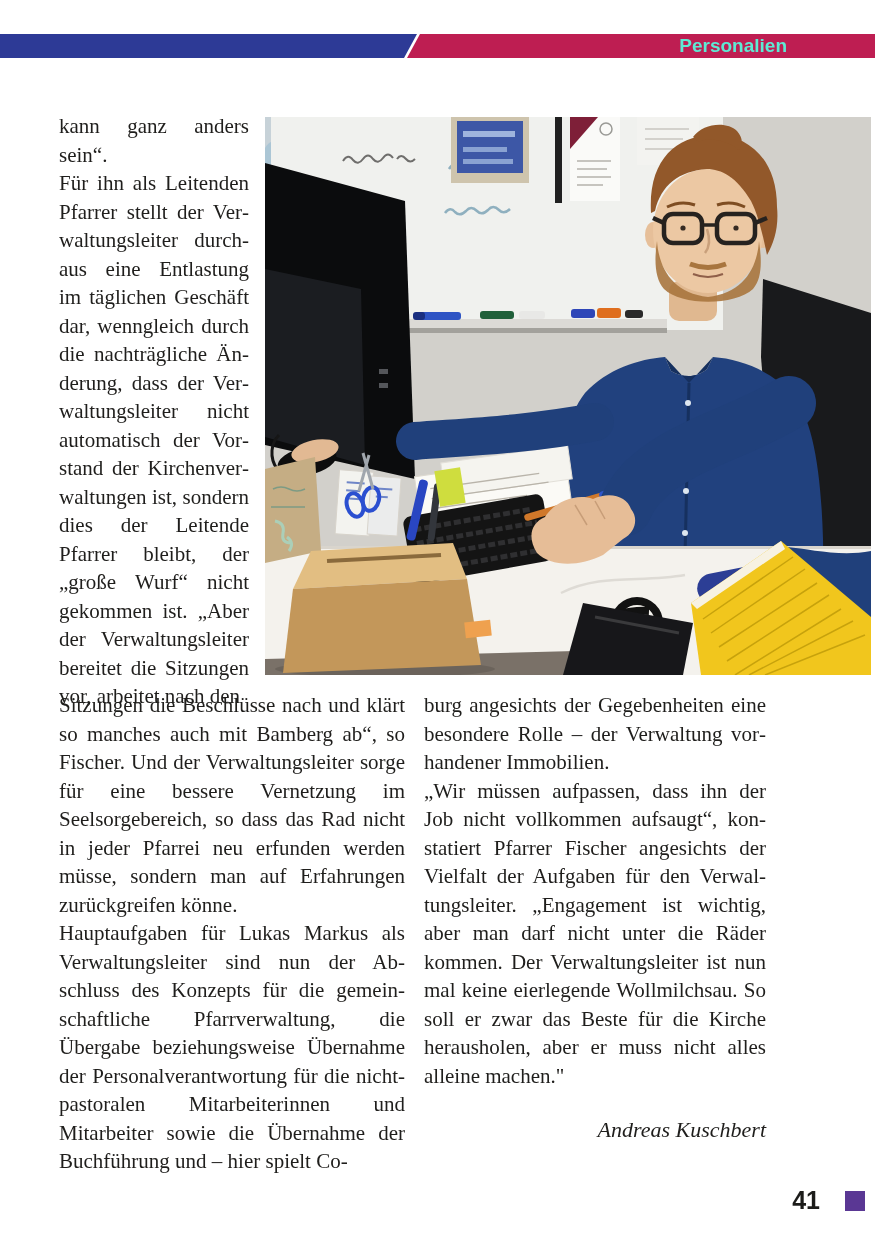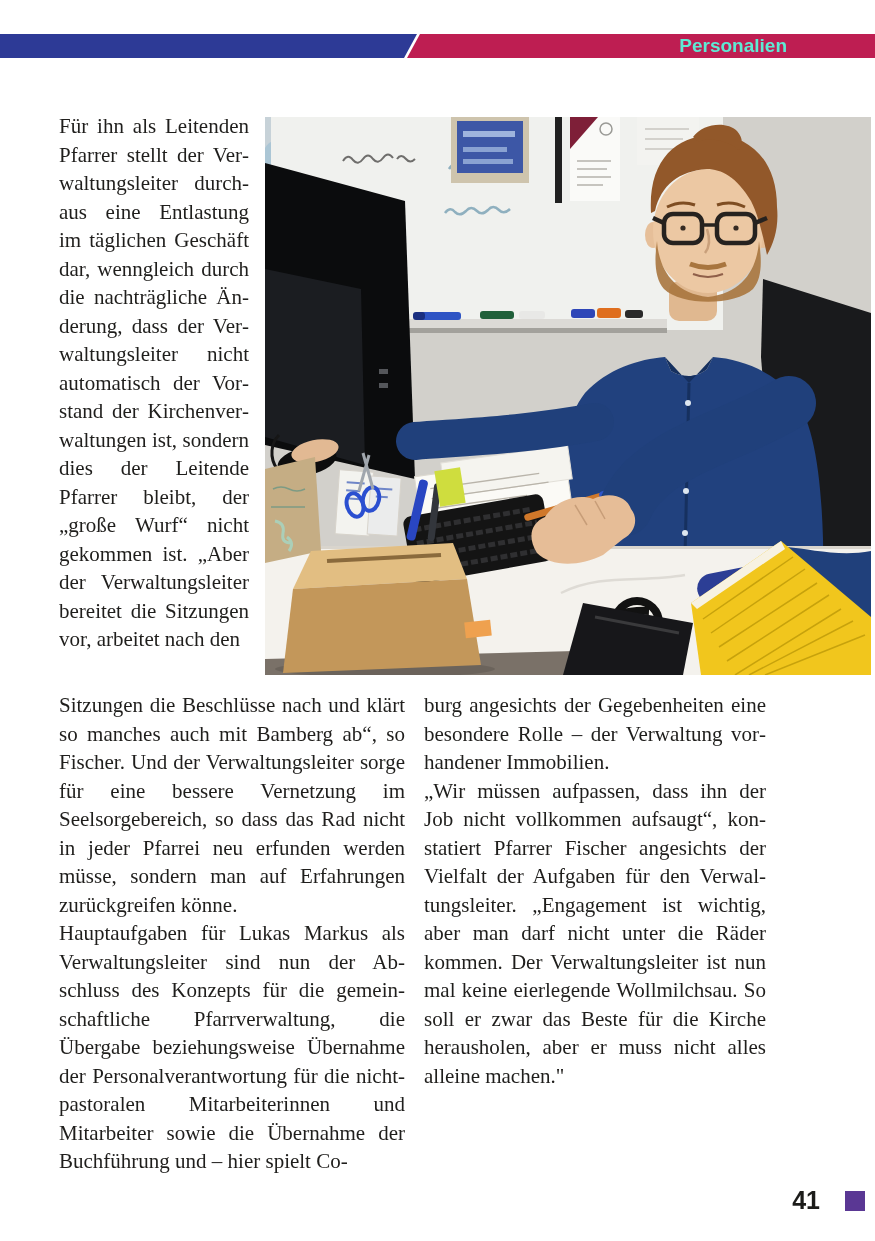--- a/index.html
+++ b/index.html
@@ -33,20 +33,21 @@
 </style>
 </head>
 <body>
 
 <div class="bar-blue"></div>
 <div class="bar-red">
   <span>Personalien</span>
 </div>
 
 <div class="col-narrow">
+  <p class="body-text">kann ganz anders sein“.</p>
   <p class="body-text">Für ihn als Leitenden Pfarrer stellt der Ver­waltungsleiter durch­aus eine Entlastung im täglichen Geschäft dar, wenngleich durch die nachträgliche Än­derung, dass der Ver­waltungsleiter nicht automatisch der Vor­stand der Kirchenver­waltungen ist, sondern dies der Leitende Pfarrer bleibt, der „große Wurf“ nicht gekommen ist. „Aber der Verwaltungsleiter bereitet die Sitzungen vor, arbeitet nach den</p>
 </div>
 
 <div class="photo-wrap">
 <svg viewBox="0 0 606 558" width="606" height="558" xmlns="http://www.w3.org/2000/svg">
 
   <rect width="606" height="558" fill="#d2d0cb"></rect>
   <rect x="0" y="0" width="30" height="72" fill="#c7d2d8"></rect>
   <ellipse cx="10" cy="40" rx="12" ry="16" fill="#9fc0d4" opacity="0.7"></ellipse>
 
@@ -212,18 +213,19 @@
 </div>
 
 <div class="col-left">
   <p class="body-text">Sitzungen die Beschlüsse nach und klärt so manches auch mit Bamberg ab“, so Fischer. Und der Verwaltungsleiter sorge für eine bessere Vernetzung im Seelsorgebereich, so dass das Rad nicht in jeder Pfarrei neu erfunden werden müsse, sondern man auf Erfahrungen zurückgreifen könne.</p>
   <p class="body-text">Hauptaufgaben für Lukas Markus als Verwaltungsleiter sind nun der Ab­schluss des Konzepts für die gemein­schaftliche Pfarrverwaltung, die Übergabe beziehungsweise Über­nahme der Personalverantwortung für die nicht-pastoralen Mitarbeiterinnen und Mitarbeiter sowie die Übernahme der Buchführung und – hier spielt Co-</p>
 </div>
 
 <div class="col-right">
   <p class="body-text">burg angesichts der Gegebenheiten eine besondere Rolle – der Verwaltung vor­handener Immobilien.</p>
   <p class="body-text">„Wir müssen aufpassen, dass ihn der Job nicht vollkommen aufsaugt“, kon­statiert Pfarrer Fischer angesichts der Vielfalt der Aufgaben für den Verwal­tungsleiter. „Engagement ist wichtig, aber man darf nicht unter die Räder kommen. Der Verwaltungsleiter ist nun mal keine eierlegende Wollmilch­sau. So soll er zwar das Beste für die Kirche herausholen, aber er muss nicht alles alleine machen."</p>
+  <div class="byline">Andreas Kuschbert</div>
 </div>
 
 <div class="footer">
   <span class="page-num">41</span>
   <span class="footer-square"></span>
 </div>
 
 </body></html>

